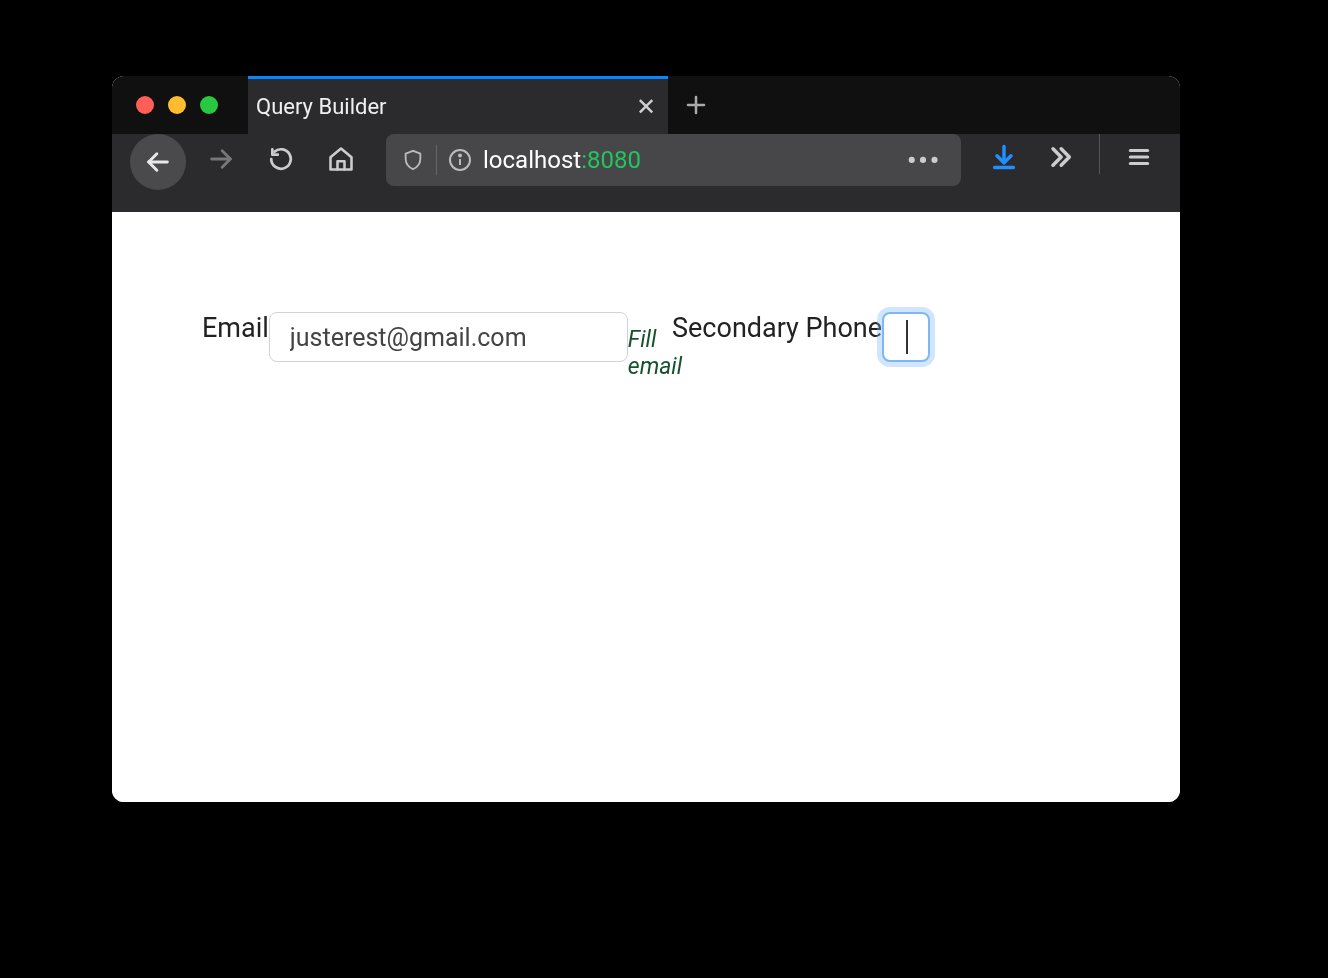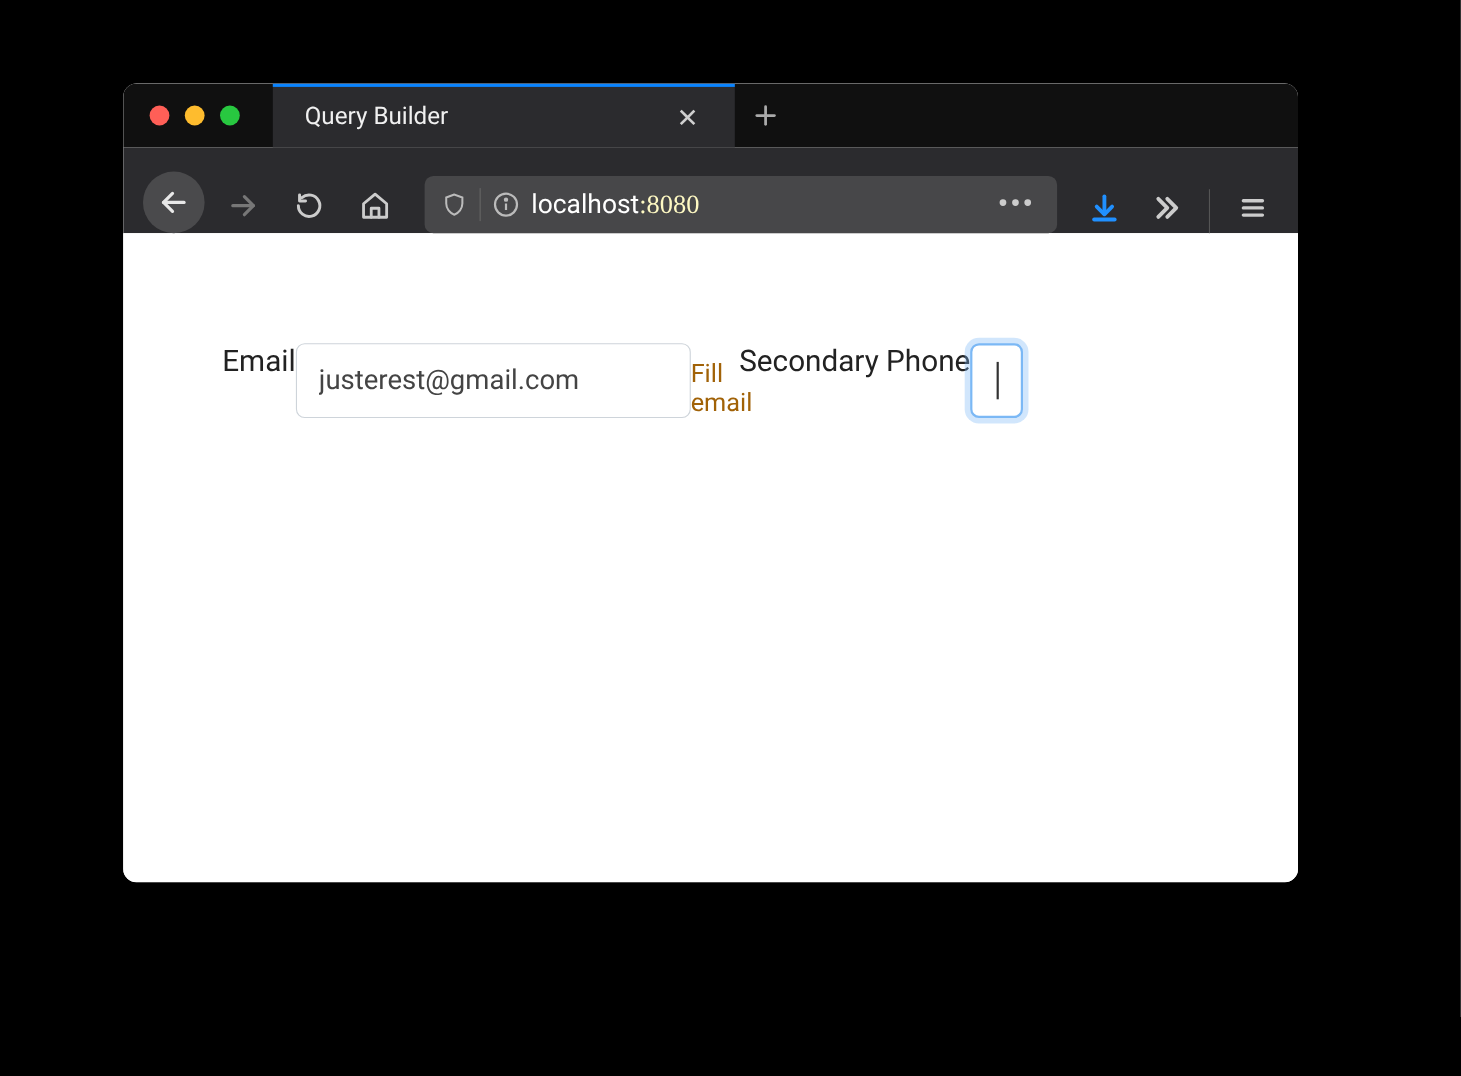--- a/index.html
+++ b/index.html
@@ -40,21 +40,21 @@
       border-radius: 50%;
     }
     .tl-red { background: #ff5f57; }
     .tl-yellow { background: #febc2e; }
     .tl-green { background: #28c840; }
     .tab {
       background: #2b2b2e;
       display: flex;
       align-items: center;
       position: relative;
-      padding: 0 29px;
+      padding: 0 8px;
       width: 420px;
       font-size: 22px;
       color: #f0f0f0;
       border-top: 3px solid #0a84ff;
     }
     .tab-title { flex: 1; }
     .tab-close {
       color: #d0d0d0;
       font-size: 24px;
       font-weight: 300;
@@ -67,21 +67,21 @@
       align-items: center;
       justify-content: center;
       color: #aaa;
       cursor: pointer;
     }
     .new-tab svg { display:block; }
     .toolbar {
       background: #2b2b2e;
       height: 78px;
       display: flex;
-      align-items: flex-end;
+      align-items: flex-start;
       padding: 0 18px;
       gap: 10px;
     }
     .nav-btn {
       width: 50px;
       height: 50px;
       display: flex;
       align-items: center;
       justify-content: center;
       border-radius: 8px;
@@ -121,21 +121,21 @@
       background: #666;
     }
     .addr-text {
       flex: 1;
       font-size: 24px;
       color: #fff;
       display: flex;
       align-items: baseline;
     }
     .addr-host { color: #fff; }
-    .addr-port { color: #fef9c3; font-family: Liberation Serif, serif; }
+    .addr-port { color: #22c55e; }
     .addr-menu {
       color: #ccc;
       font-size: 26px;
       letter-spacing: 2px;
       font-weight: bold;
       padding: 0 6px;
     }
     .tool-icon {
       width: 46px;
       height: 46px;
@@ -166,38 +166,39 @@
       gap: 40px;
     }
     .field { display: flex; flex-direction: row; }
     .field-label {
       font-size: 27px;
       color: #222;
       margin-bottom: 18px;
       font-weight: 400;
     }
     .field-input {
-      height: 68px;
+      height: 50px;
       border: 1px solid #ced4da;
       border-radius: 8px;
       padding: 0 20px;
       font-size: 25px;
       color: #444;
       outline: none;
       background: #fff;
       font-family: inherit;
     }
     .field-input.focused {
       border: 2px solid #7bb8f5;
       box-shadow: 0 0 0 5px rgba(123,184,245,0.35);
     }
     .field-hint {
       font-size: 23px;
-      color: #a16207;
+      color: #14532d;
       margin-top: 14px;
+      font-style: italic;
     }
     .cursor-caret {
       display: inline-block;
       width: 2px;
       height: 34px;
       background: #333;
       vertical-align: middle;
       margin-left: 2px;
     }
   </style>

